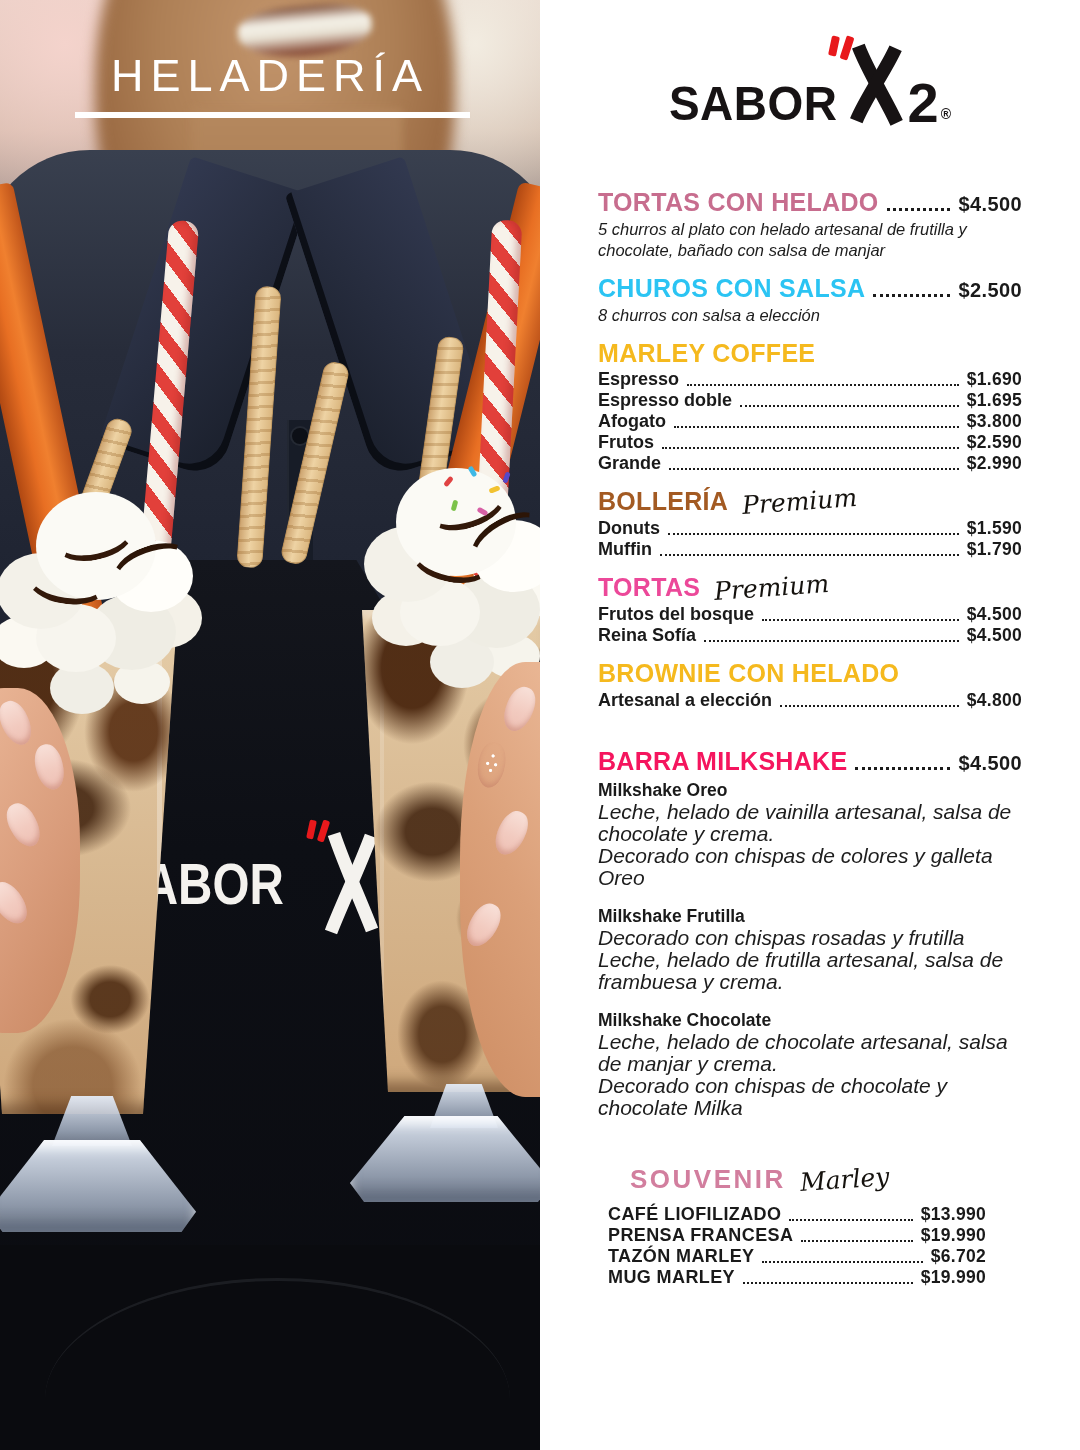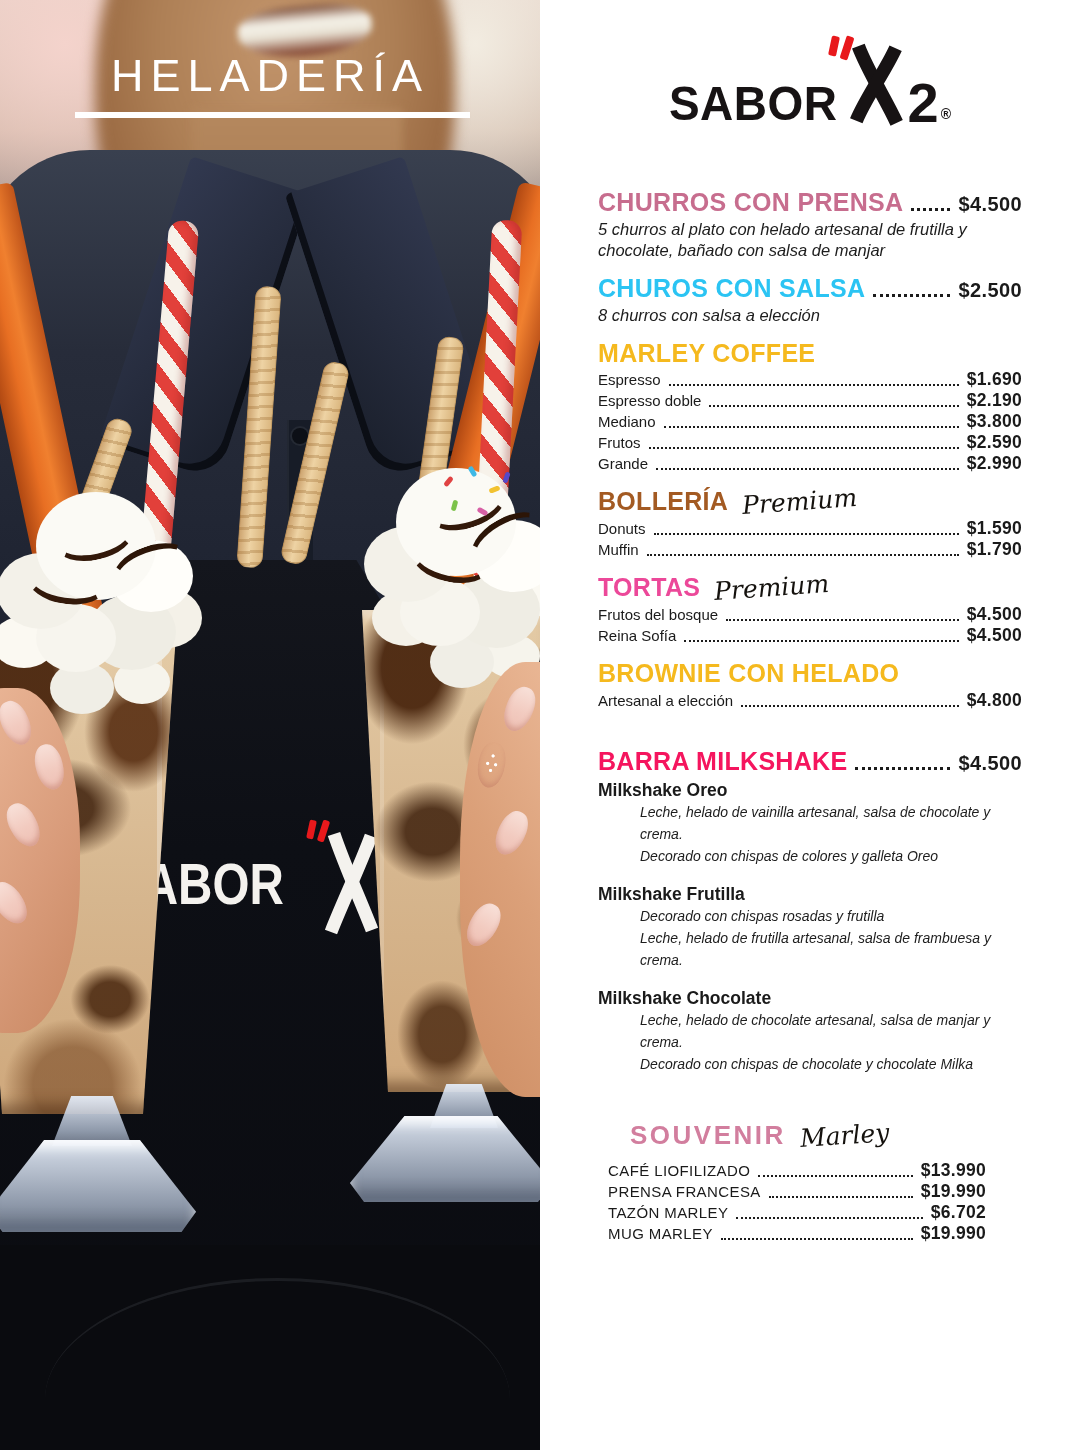--- a/index.html
+++ b/index.html
@@ -183,28 +183,28 @@
   .sec-head{display:flex;align-items:baseline;margin-bottom:2px;}
   .sec-title{font-size:25px;font-weight:800;letter-spacing:.3px;line-height:1.15;white-space:nowrap;}
   .sec-script{font-family:"DejaVu Serif",serif;font-style:italic;font-size:25px;color:#15120e;
     margin-left:14px;display:inline-block;transform:rotate(-4deg);white-space:nowrap;}
   .dots{flex:1;min-width:26px;margin:0 8px;border-bottom:3px dotted #1c1c1c;align-self:flex-end;
     margin-bottom:6px;}
   .sec-price{font-size:20px;font-weight:800;white-space:nowrap;letter-spacing:.4px;}
   .sec-desc{font-style:italic;font-size:16.5px;line-height:21px;color:#1d1d1d;margin-top:0;}
 
   .item-row{display:flex;align-items:baseline;line-height:21px;}
-  .item-name{font-size:15px;font-weight:400;white-space:nowrap;}
+  .item-name{font-size:18px;font-weight:700;white-space:nowrap;}
   .item-row .dots{border-bottom:2.6px dotted #1c1c1c;margin-bottom:4px;}
   .item-price{font-size:17.5px;font-weight:800;white-space:nowrap;letter-spacing:.3px;}
 
   .subblock{margin-top:16px;}
   .menu-section .sec-subblocks .subblock:first-child{margin-top:3px;}
   .sub-title{font-size:17.5px;font-weight:800;line-height:22px;}
-  .sub-lines{font-style:italic;font-size:14px;line-height:22px;color:#1d1d1d;margin-left:42px;}
+  .sub-lines{font-style:italic;font-size:21px;line-height:22px;color:#1d1d1d;}
 
   #section-barra-milkshake{margin-top:36px;}
   #section-souvenir{margin-top:46px;padding:0 36px 0 10px;}
   #section-souvenir .sec-head{padding-left:22px;margin-bottom:9px;}
   #section-souvenir .sec-title{letter-spacing:2.5px;font-size:26px;}
   #section-souvenir .item-name{letter-spacing:.4px;}
 </style>
 </head>
 <body>
 
@@ -300,21 +300,21 @@
           <path d="M46 8 C 36 30, 17 56, 8 78" stroke="#171314" stroke-width="13" fill="none"></path>
         </svg>
       </span>
       <span class="logo-two">2</span>
       <span class="logo-reg">®</span>
     </div>
 
     <div id="sections">
         <section class="menu-section" id="section-churros-con-helado">
     <div class="sec-head">
-      <span class="sec-title" style="color: rgb(199, 109, 142);">CHURROS CON PRENSA</span>
+      <span class="sec-title" style="color: rgb(199, 109, 142);">TORTAS CON HELADO</span>
 
       <span class="dots"></span>
       <span class="sec-price">$4.500</span>
     </div>
     <div class="sec-desc">
             <div>5 churros al plato con helado artesanal de frutilla y</div>
             <div>chocolate, bañado con salsa de manjar</div>
           </div>
 
   </section>
@@ -338,24 +338,24 @@
 
     <div class="sec-items">
             <div class="item-row">
     <span class="item-name">Espresso</span>
     <span class="dots"></span>
     <span class="item-price">$1.690</span>
   </div>
             <div class="item-row">
     <span class="item-name">Espresso doble</span>
     <span class="dots"></span>
-    <span class="item-price">$2.190</span>
-  </div>
-            <div class="item-row">
-    <span class="item-name">Mediano</span>
+    <span class="item-price">$1.695</span>
+  </div>
+            <div class="item-row">
+    <span class="item-name">Afogato</span>
     <span class="dots"></span>
     <span class="item-price">$3.800</span>
   </div>
             <div class="item-row">
     <span class="item-name">Frutos</span>
     <span class="dots"></span>
     <span class="item-price">$2.590</span>
   </div>
             <div class="item-row">
     <span class="item-name">Grande</span>

